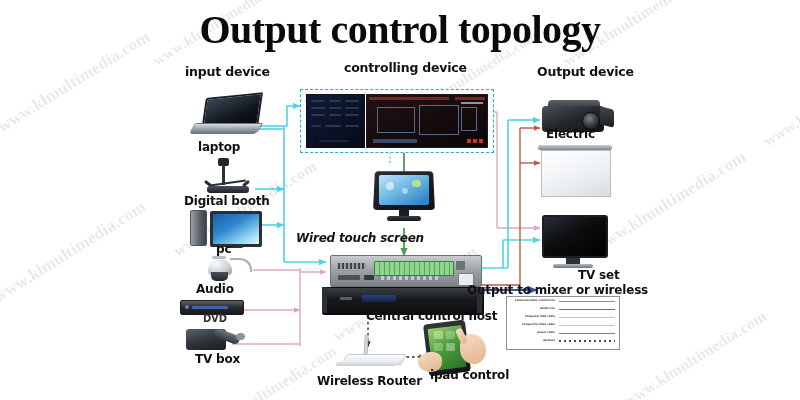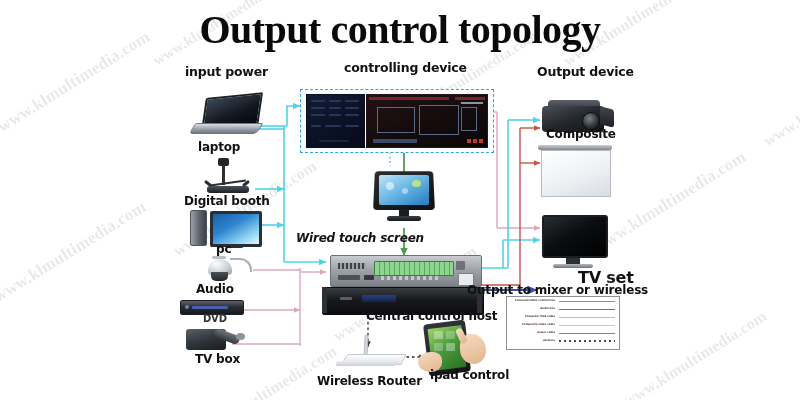--- a/index.html
+++ b/index.html
@@ -294,21 +294,21 @@
   <div class="wm" style="left:330px;top:330px;font-size:16px;">www.klmultimedia.com</div>
   <div class="wm" style="left:400px;top:110px;font-size:15px;">www.klmultimedia.com</div>
   <div class="wm" style="left:560px;top:55px;font-size:16px;">www.klmultimedia.com</div>
   <div class="wm" style="left:590px;top:240px;font-size:17px;">www.klmultimedia.com</div>
   <div class="wm" style="left:620px;top:395px;font-size:16px;">www.klmultimedia.com</div>
   <div class="wm" style="left:760px;top:135px;font-size:16px;">www.klmultimedia.com</div>
   <div class="wm" style="left:190px;top:430px;font-size:16px;">www.klmultimedia.com</div>
 
   <div class="title">Output control topology</div>
 
-  <div class="lbl" style="left:185px;top:64px;font-size:12.5px;">input power</div>
+  <div class="lbl" style="left:185px;top:64px;font-size:12.5px;">input device</div>
   <div class="lbl" style="left:344px;top:60px;font-size:12.5px;">controlling device</div>
   <div class="lbl" style="left:537px;top:64px;font-size:12.5px;">Output device</div>
 
   <svg class="wires" viewBox="0 0 800 400">
     <defs>
       <marker id="ar-cy" markerWidth="5" markerHeight="5" refX="4.4" refY="2" orient="auto">
         <path d="M0,0 L4.6,2 L0,4 Z" fill="#4ed4e8"></path>
       </marker>
       <marker id="ar-pk" markerWidth="5" markerHeight="5" refX="4.4" refY="2" orient="auto">
         <path d="M0,0 L4.6,2 L0,4 Z" fill="#dca7ba"></path>
@@ -518,33 +518,33 @@
     <div style="position:absolute;left:40px;top:6px;width:7px;height:16px;background:linear-gradient(160deg,#f6dcc4,#e2b48c);border-radius:4px;transform:rotate(-25deg);"></div>
   </div>
   <div class="lbl" style="left:430px;top:368px;font-size:12px;">ipad control</div>
 
   <div class="dev" style="left:538px;top:100px;width:82px;height:36px;">
     <div class="proj-top" style="left:10px;top:0px;"></div>
     <div class="proj-body" style="left:4px;top:6px;"></div>
     <div class="proj-lens" style="left:44px;top:12px;"></div>
     <div style="position:absolute;left:62px;top:8px;width:14px;height:18px;background:linear-gradient(160deg,#42474d,#1b1e22);border-radius:0 3px 3px 0;transform:skewY(14deg);"></div>
   </div>
-  <div class="lbl" style="left:546px;top:127px;font-size:12px;">Composite</div>
+  <div class="lbl" style="left:546px;top:127px;font-size:12px;">Electric</div>
 
   <div class="dev" style="left:536px;top:145px;width:80px;height:58px;">
     <div class="scr-bar" style="left:2px;top:0px;"></div>
     <div class="scr-canvas" style="left:5px;top:5px;"></div>
   </div>
 
   <div class="dev" style="left:540px;top:215px;width:72px;height:58px;">
     <div class="tv-panel" style="left:2px;top:0px;"></div>
     <div class="tv-neck" style="left:26px;top:43px;"></div>
     <div class="tv-foot" style="left:13px;top:49px;"></div>
   </div>
-  <div class="lbl" style="left:578px;top:268px;font-size:16px;">TV set</div>
+  <div class="lbl" style="left:578px;top:268px;font-size:12px;">TV set</div>
 
   <div class="lbl" style="left:467px;top:283px;font-size:12px;">Output to mixer or wireless</div>
 
   <div class="legend" style="left:506px;top:296px;width:112px;height:52px;">
     <div class="legend-row" style="left:2px;top:3px;width:108px;">
       <span class="legend-txt" style="width:46px;">Communication control line</span>
       <span class="legend-line" style="width:56px;margin-left:4px;background:#6fa86a;"></span>
     </div>
     <div class="legend-row" style="left:2px;top:11px;width:108px;">
       <span class="legend-txt" style="width:46px;">Audio line</span>

